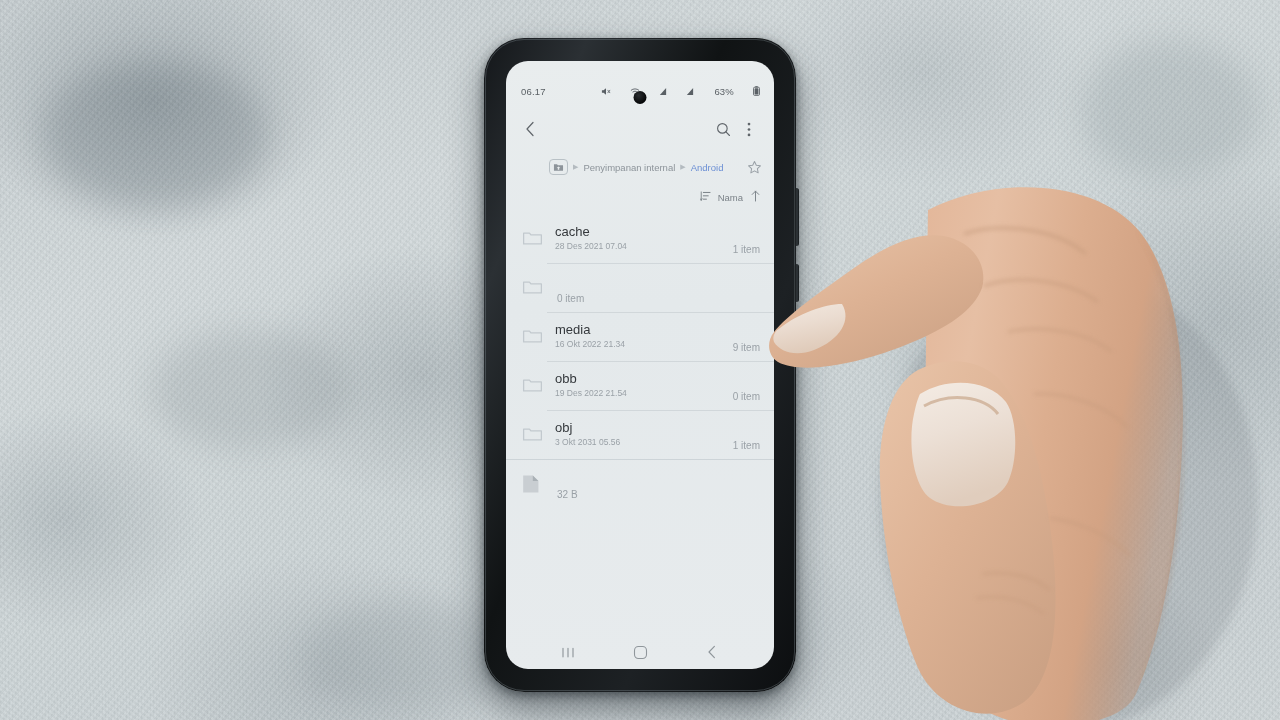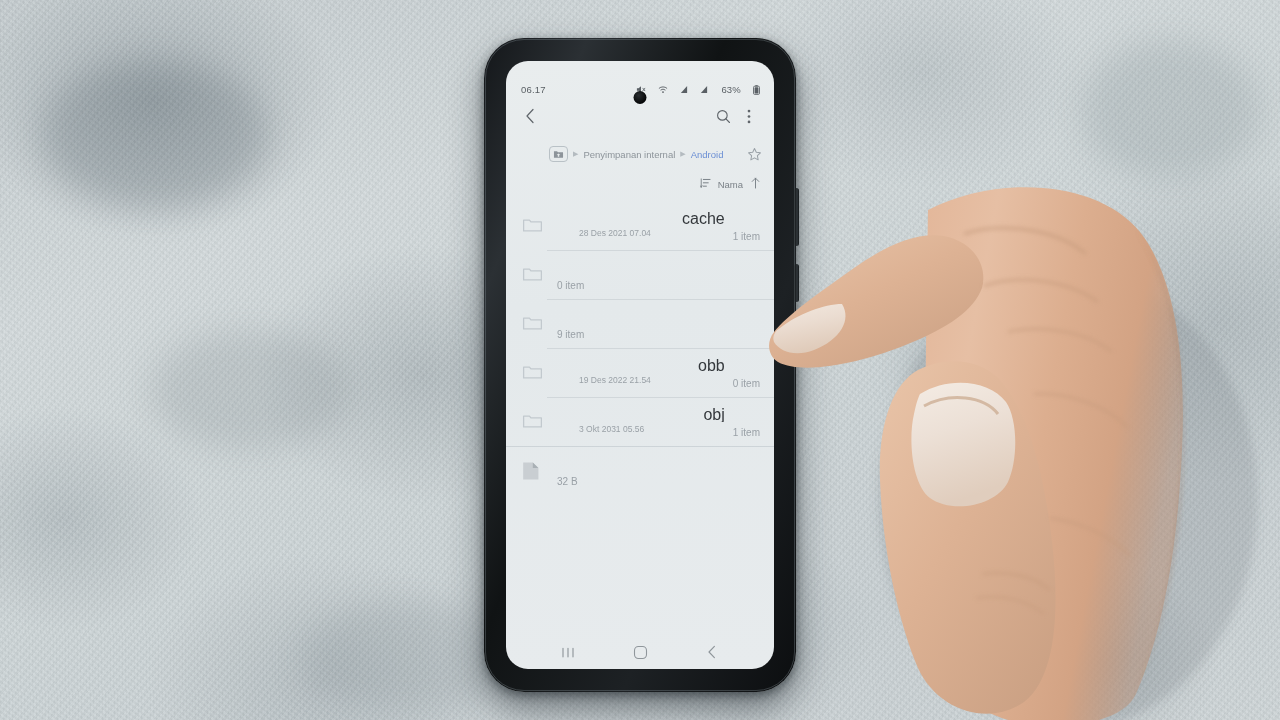--- a/index.html
+++ b/index.html
@@ -62,25 +62,25 @@
   }
   .camera {
     position: absolute; left: 50%; top: 30px; transform: translateX(-50%);
     width: 13px; height: 13px; border-radius: 50%;
     background: radial-gradient(circle at 40% 35%, #2a2e31, #050607 70%);
     z-index: 6;
   }
 
   
   #statusbar {
-    position: relative; height: 34px; display: flex; align-items: flex-end;
+    position: relative; height: 34px; display: flex; align-items: center;
     justify-content: space-between; padding: 0 14px 0 15px;
-    font-size: 9.5px; color: #5a6065; letter-spacing: .2px;
-  }
-  #status-icons { display: flex; align-items: center; gap: 12px; }
+    font-size: 9.5px; color: #5a6065; letter-spacing: .2px; margin-top: 13px;
+  }
+  #status-icons { display: flex; align-items: center; gap: 19px; }
   #status-icons svg { display: block; }
   .batt-text { font-size: 9.5px; color: #5a6065; margin-left: 1px; }
 
   
   #toolbar {
     height: 42px; display: flex; align-items: center; padding: 0 12px 0 11px;
   }
   .tb-spacer { flex: 1; }
   .tb-btn { width: 26px; height: 26px; display: flex; align-items: center; justify-content: center; }
 
@@ -110,22 +110,22 @@
     position: relative; display: flex; align-items: center;
     height: 49px; padding: 0 14px 0 16px;
   }
   .row + .row::before {
     content: ""; position: absolute; left: 41px; right: 0; top: 0;
     height: 1px; background: rgba(140,150,158,.22);
   }
   #file-list .row:last-child::before { left: 0; background: rgba(140,150,158,.26); }
   .row-icon { width: 27px; flex: none; display: flex; align-items: center; }
   .row-body { flex: 1; min-width: 0; padding-left: 6px; }
-  .row-name { font-size: 16px; color: #34383c; line-height: 14px; white-space: nowrap; overflow: hidden; text-overflow: ellipsis; text-align: right; }
-  .row-sub  { font-size: 8.5px; color: #9aa1a7; line-height: 13px; margin-top: 1px; margin-left: 24px; }
+  .row-name { font-size: 13px; color: #34383c; line-height: 14px; white-space: nowrap; overflow: hidden; text-overflow: ellipsis; }
+  .row-sub  { font-size: 8.5px; color: #9aa1a7; line-height: 13px; margin-top: 1px; }
   .row-meta { font-size: 10px; color: #9aa1a7; flex: none; padding-left: 8px; align-self: flex-end; padding-bottom: 8px; }
 
   
   #navbar {
     position: absolute; left: 0; right: 0; bottom: 0; height: 34px;
     display: flex; align-items: center; justify-content: space-around;
     padding: 0 26px;
   }
   .nav-btn { display: flex; align-items: center; justify-content: center; width: 34px; height: 24px; }
 
@@ -265,20 +265,24 @@
               </svg>
           </div>
           <div class="row-meta">0 item</div>
         </div>
 
         <div class="row">
           <div class="row-icon">
             <svg width="21" height="17" viewBox="0 0 22 18">
                 <path d="M1.6 3.2h6.2l1.5 2h11.1v9.6H1.6z" fill="none" stroke="#c2c9ce" stroke-width="1.35" stroke-linejoin="round"></path>
               </svg>
+          </div>
+          <div class="row-body">
+            <div class="row-name">media</div>
+            <div class="row-sub">16 Okt 2022 21.34</div>
           </div>
           <div class="row-meta">9 item</div>
         </div>
 
         <div class="row">
           <div class="row-icon">
             <svg width="21" height="17" viewBox="0 0 22 18">
                 <path d="M1.6 3.2h6.2l1.5 2h11.1v9.6H1.6z" fill="none" stroke="#c2c9ce" stroke-width="1.35" stroke-linejoin="round"></path>
               </svg>
           </div>

